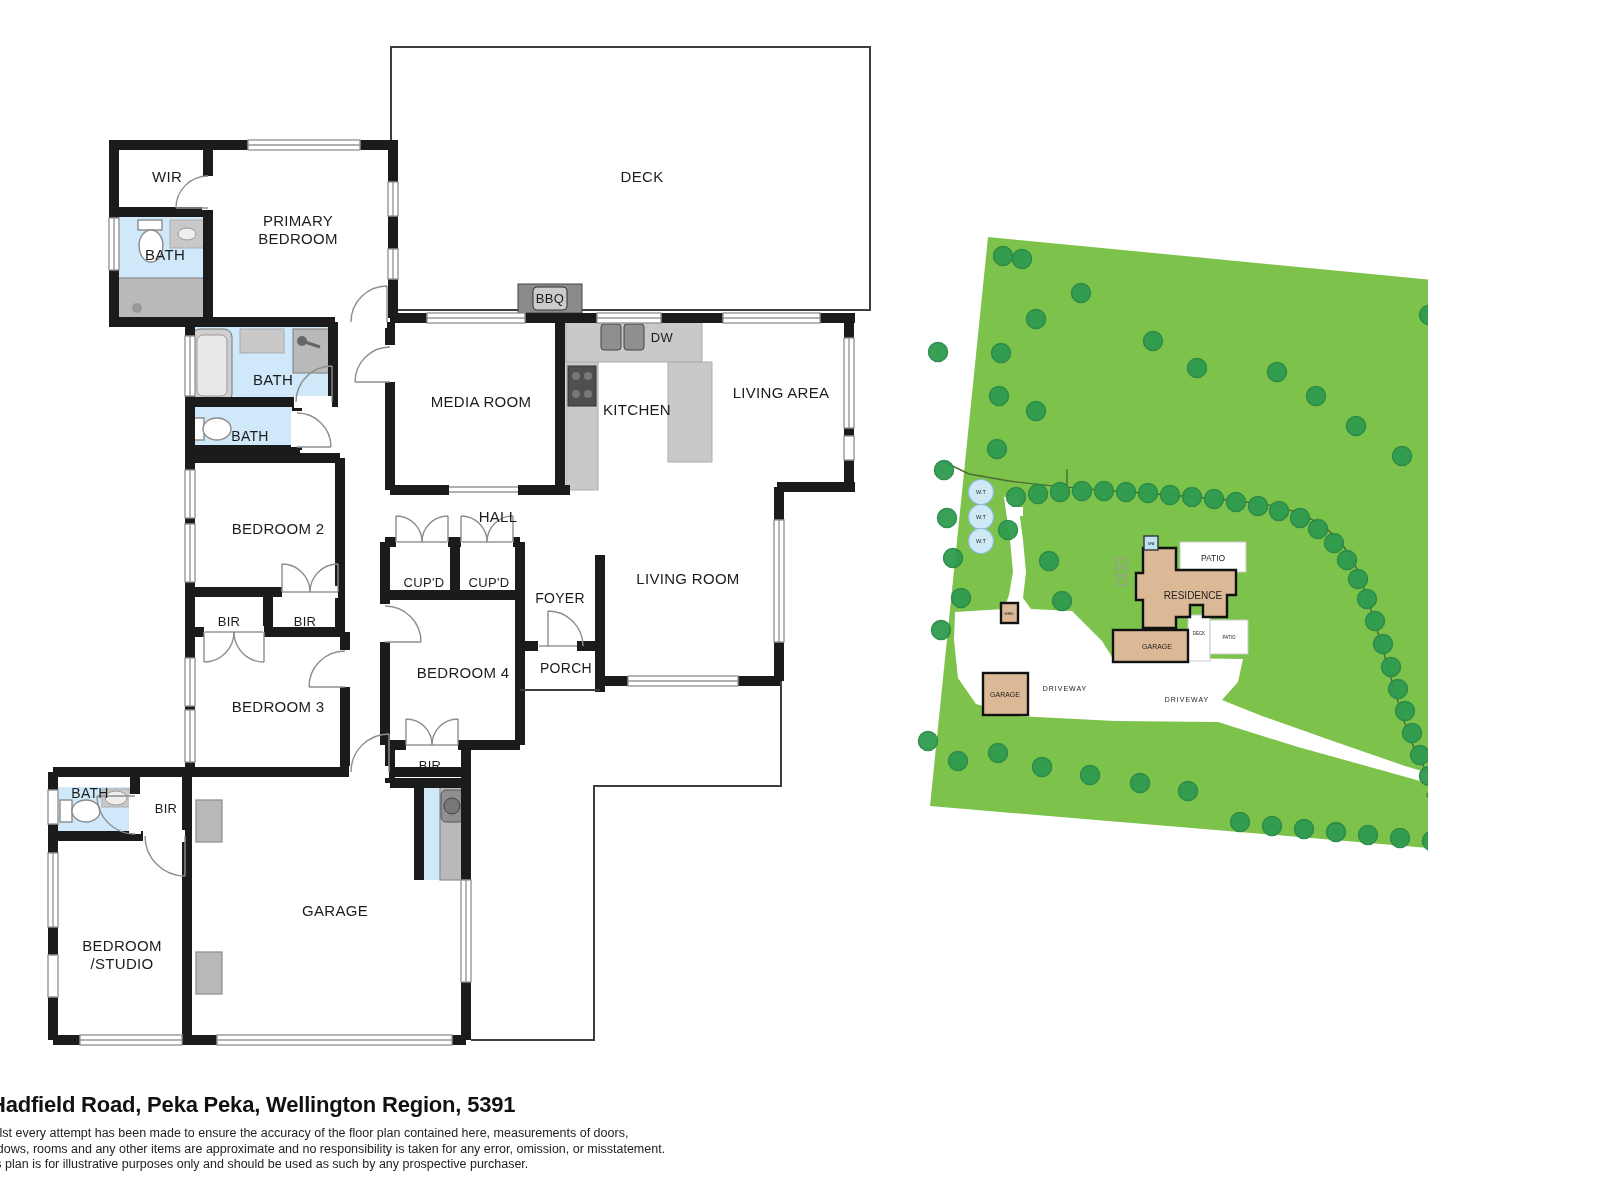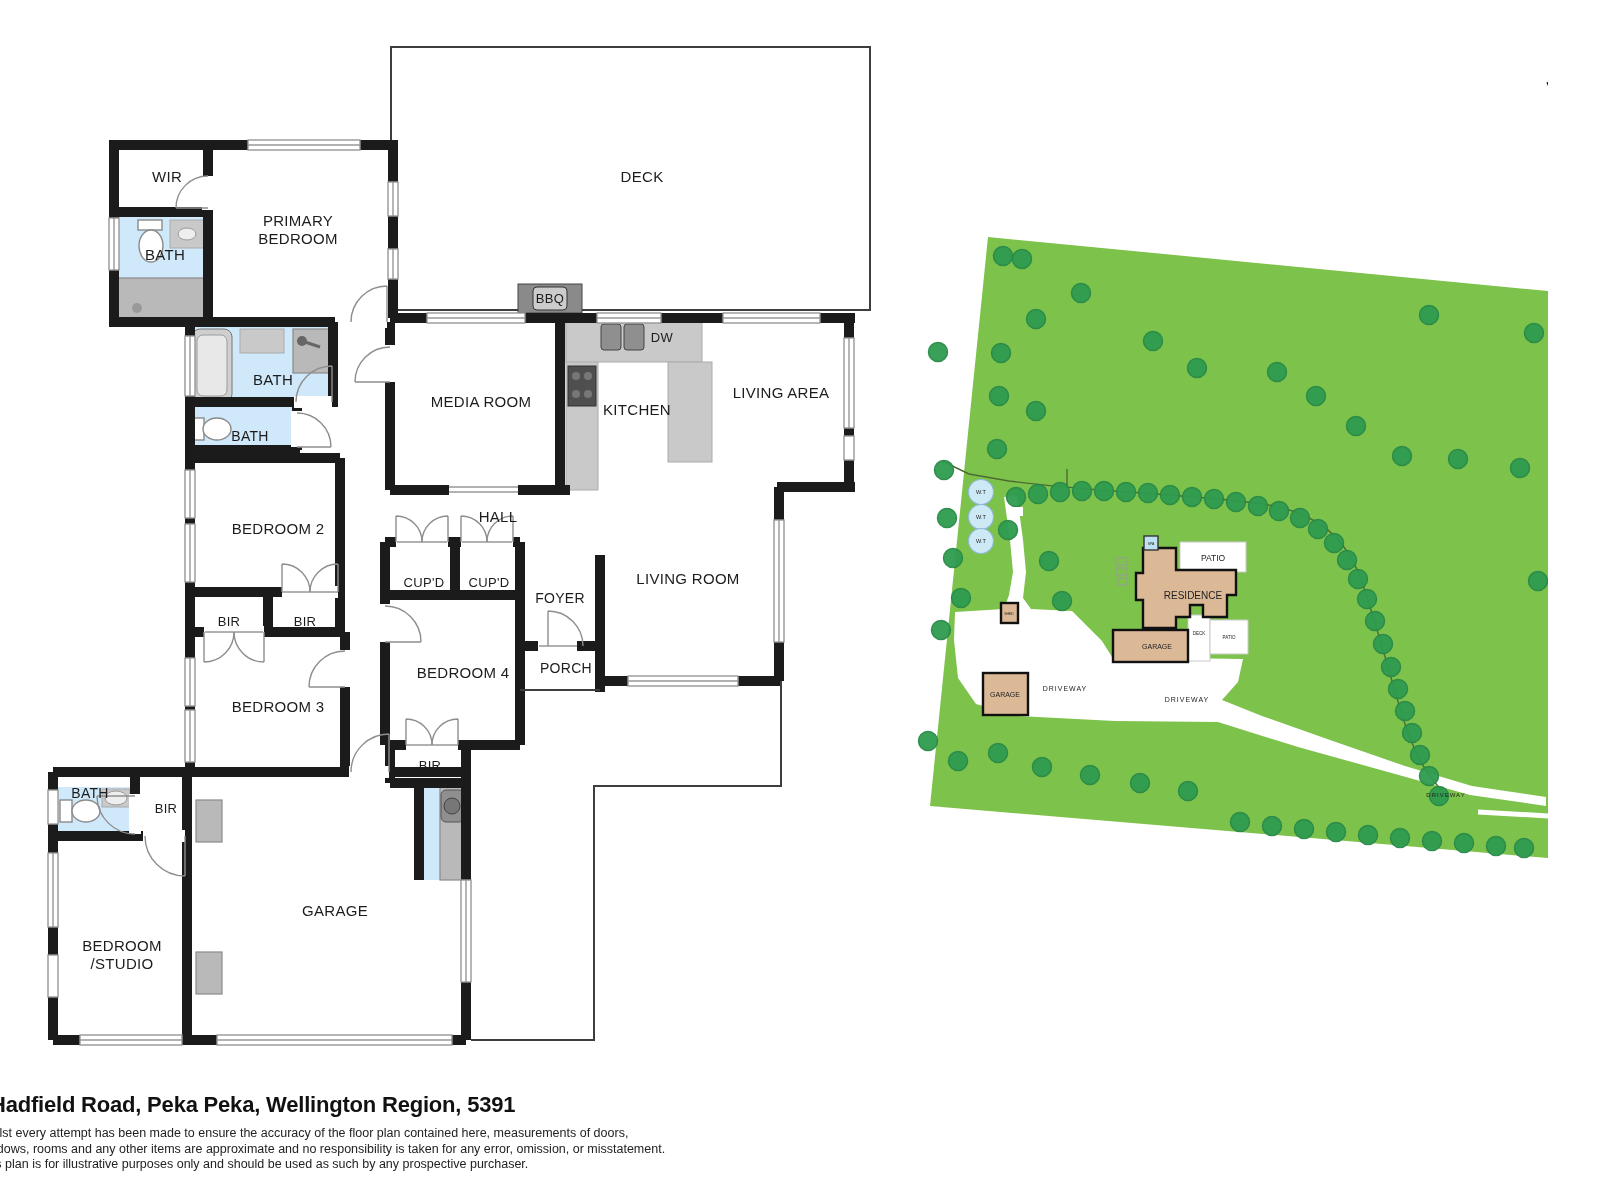--- a/index.html
+++ b/index.html
@@ -1,16 +1,16 @@
 <!DOCTYPE html>
 <html><head>
 <meta charset="utf-8">
 <style>
   html,body{margin:0;padding:0;background:#fff;}
-  .canvas{position:relative;width:1548px;height:1200px;background:#fff;overflow:hidden;
+  .canvas{position:relative;width:1428px;height:1200px;background:#fff;overflow:hidden;
           font-family:"Liberation Sans",sans-serif;}
   svg{position:absolute;left:0;top:0;}
   .wall{stroke:#1b1b1b;stroke-width:10;fill:none;stroke-linecap:butt;}
   .thin{stroke:#3d3d3d;stroke-width:2;fill:none;}
   .gap{fill:#ffffff;stroke:none;}
   .win{fill:#ffffff;stroke:#979797;stroke-width:1.4;}
   .winline{stroke:#979797;stroke-width:1.4;}
   .door{stroke:#8e8e8e;stroke-width:1.4;fill:none;}
   .bath{fill:#cfe9fa;}
   .grayfix{fill:#b9b9b9;stroke:#8a8a8a;stroke-width:1.2;}

